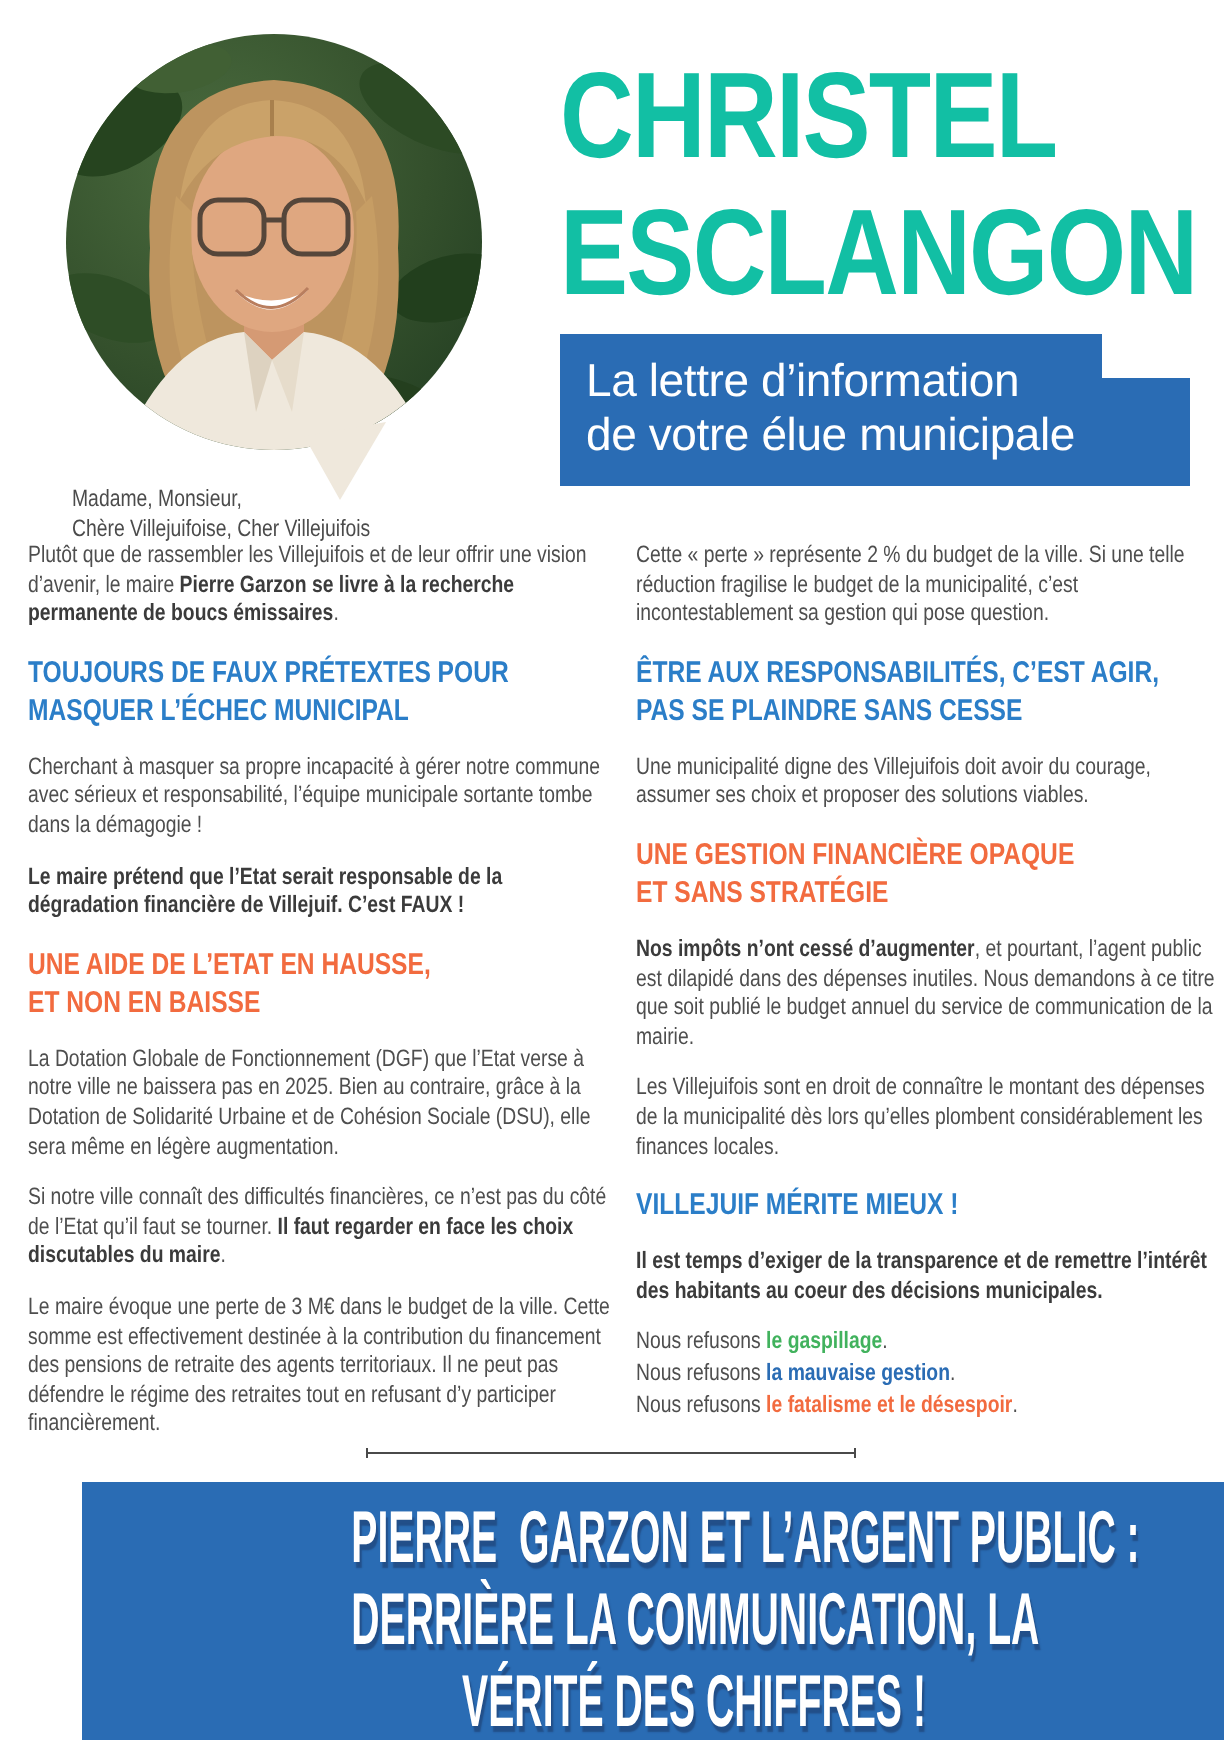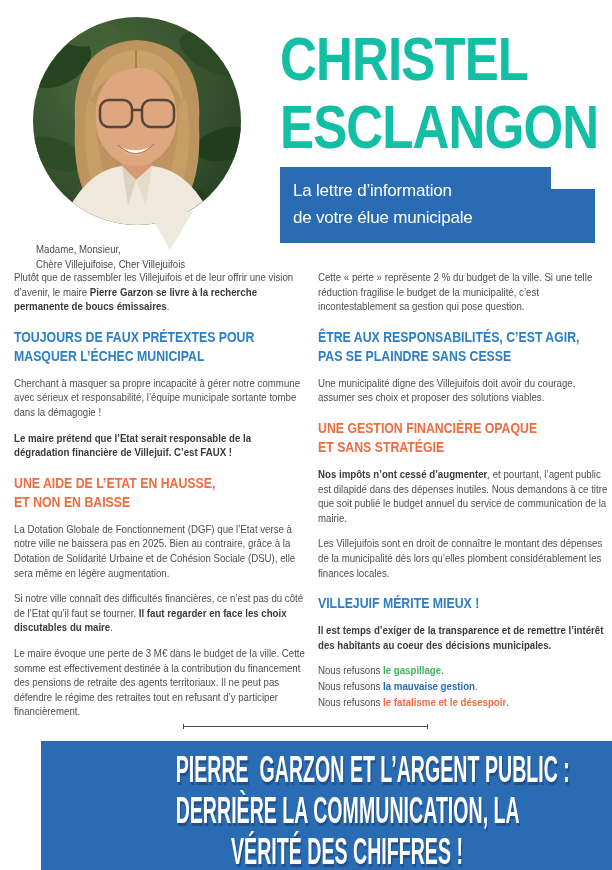--- a/index.html
+++ b/index.html
@@ -13,21 +13,21 @@
   .greeting{position:absolute;left:36px;top:242px;width:300px;font-size:11.8px;line-height:15px;
             color:#4b4b4b;transform:scale(0.82,1);transform-origin:left top;}
 
   
   .title{position:absolute;left:280px;top:24px;font-size:58px;line-height:65px;font-weight:bold;
          letter-spacing:-1px;transform:scale(0.88,1.05);transform-origin:left top;white-space:nowrap;}
 
   
   .info-box{position:absolute;left:280px;top:167px;width:271px;height:76px;}
   .info-box .step{position:absolute;right:-44px;bottom:0;width:44px;height:54px;}
-  .info-box .box-text{position:relative;color:#fff;font-size:17px;line-height:27px;
+  .info-box .box-text{position:relative;color:#fff;font-size:23px;line-height:27px;
                       letter-spacing:-0.2px;padding:10px 0 0 13px;white-space:pre-line;z-index:2;}
 
   
   .col{position:absolute;top:270px;transform:scale(0.82,1);transform-origin:left top;}
   .col-left{left:14px;width:358px;}
   .col-right{left:318px;width:356px;}
   .col p{font-size:11.8px;line-height:14.6px;color:#4e4e4e;margin:0 0 11px 0;}
   .col p.p-bold{font-weight:bold;color:#3b3b3b;}
   .col h3{font-size:15px;line-height:19px;margin:13px 0 11px 0;white-space:pre-line;font-weight:bold;}
   .h-blue{color:#2b7ec8;}

